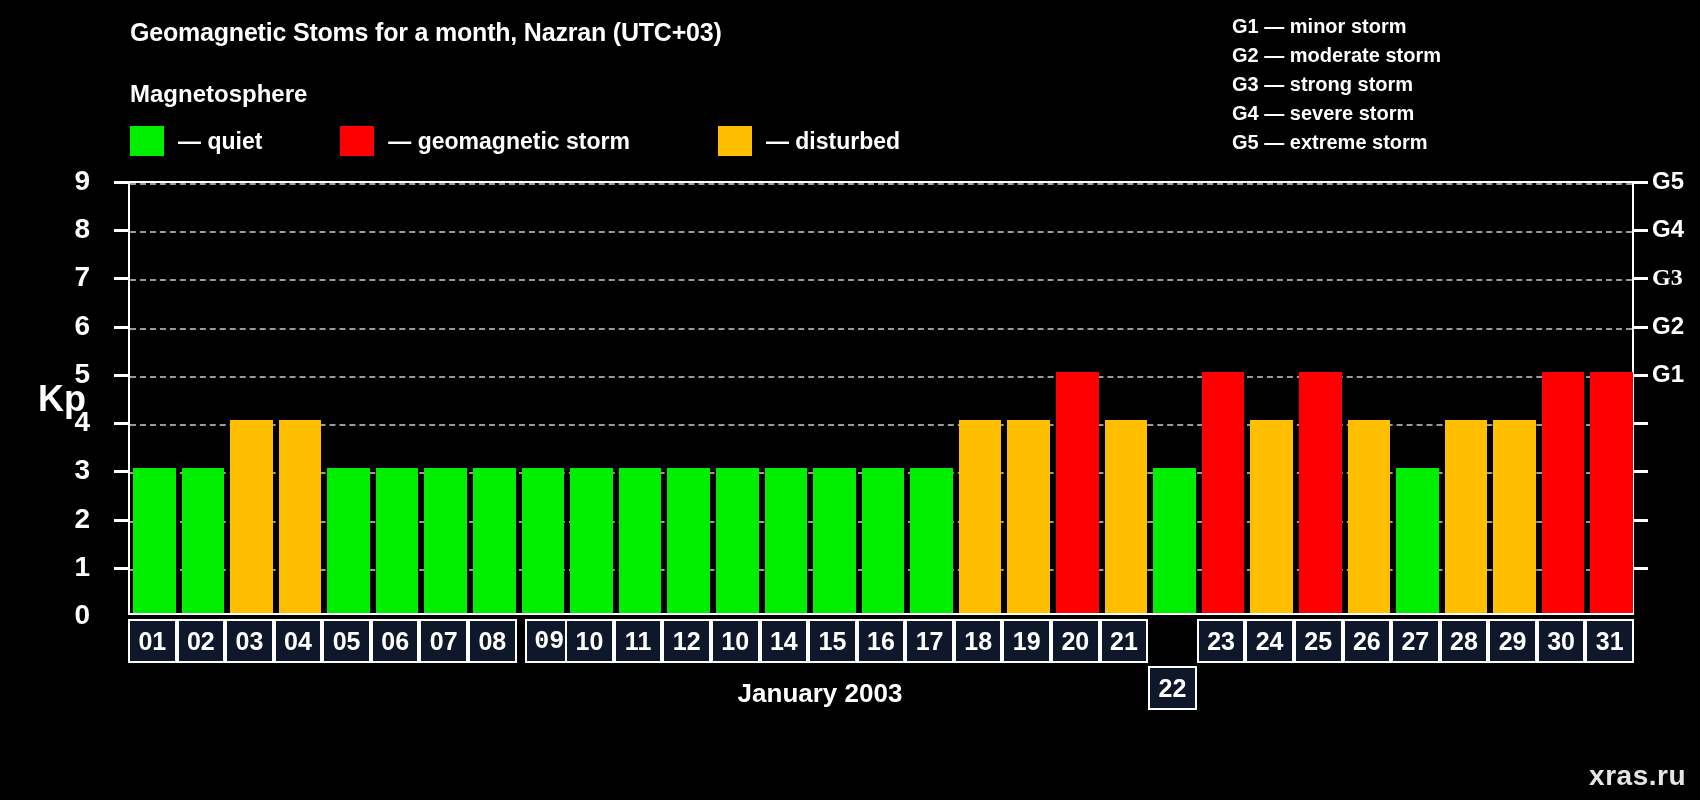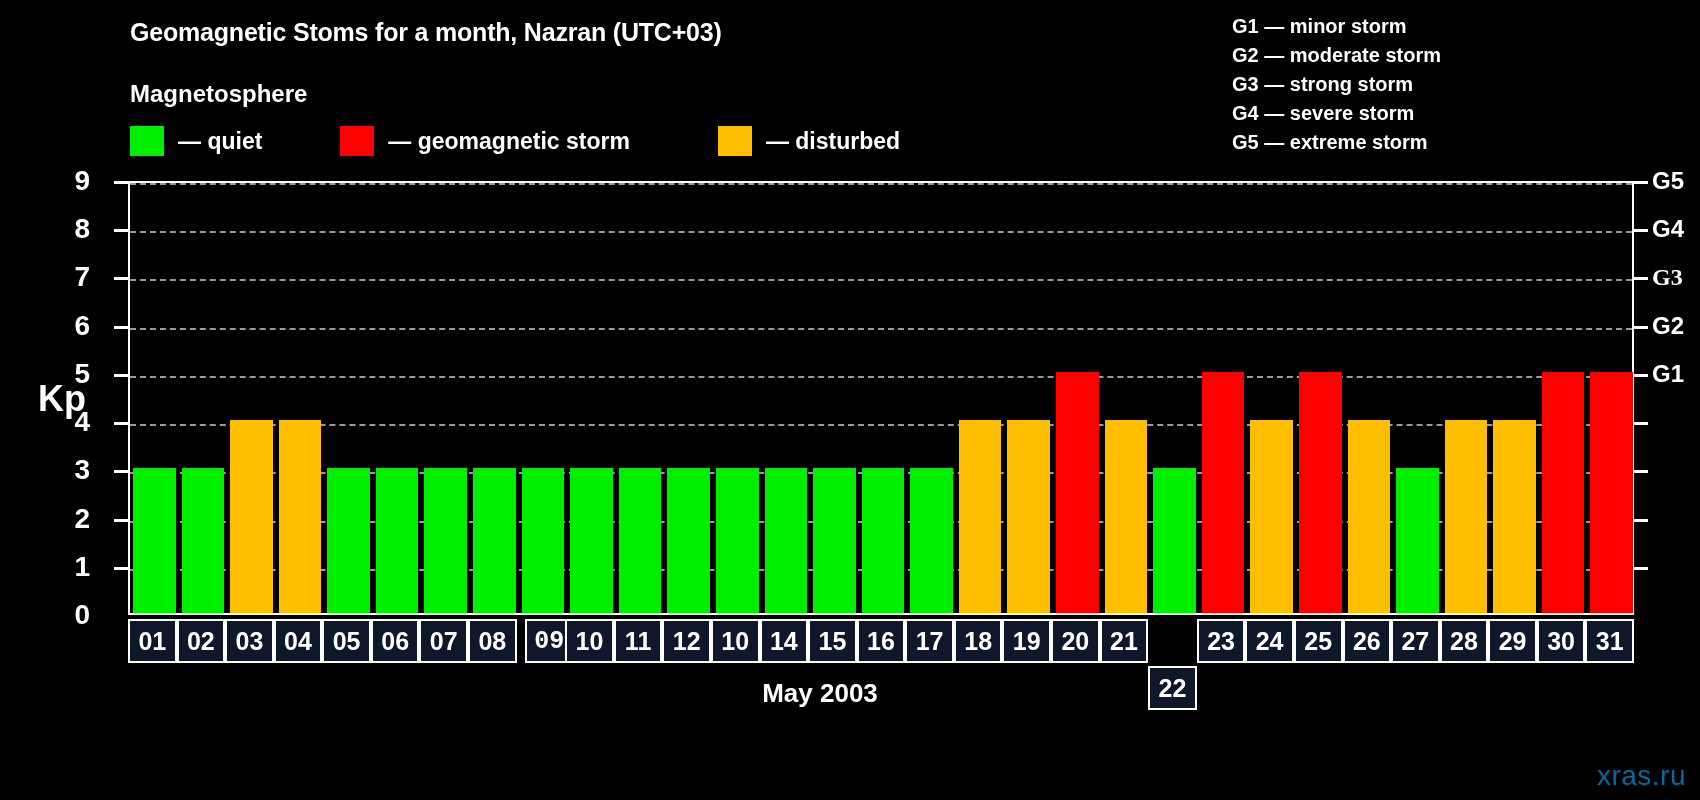--- a/index.html
+++ b/index.html
@@ -182,22 +182,22 @@
     font-weight: bold;
     color: #ffffff;
   }
   #x-axis-title-inner { display: inline-block; margin-left: -60px; }
 
   #watermark {
     position: absolute;
     right: 14px;
     bottom: 8px;
     font-size: 28px;
-    font-weight: normal;
-    color: #0369a1;
+    font-weight: bold;
+    color: #e5e5e5;
     letter-spacing: 0.5px;
   }
 </style>
 </head>
 <body>
 
 <div id="chart-title">Geomagnetic Stoms for a month, Nazran (UTC+03)</div>
 
 <div id="magnetosphere-heading">Magnetosphere</div>
 
@@ -334,15 +334,15 @@
     <div class="day-box" style="left: 1117.35px; width: 48.5806px;">24</div>
     <div class="day-box" style="left: 1165.94px; width: 48.5806px;">25</div>
     <div class="day-box" style="left: 1214.52px; width: 48.5806px;">26</div>
     <div class="day-box" style="left: 1263.1px; width: 48.5806px;">27</div>
     <div class="day-box" style="left: 1311.68px; width: 48.5806px;">28</div>
     <div class="day-box" style="left: 1360.26px; width: 48.5806px;">29</div>
     <div class="day-box" style="left: 1408.84px; width: 48.5806px;">30</div>
     <div class="day-box" style="left: 1457.42px; width: 48.5806px;">31</div>
   </div>
 
-<div id="x-axis-title"><span id="x-axis-title-inner">May 2003</span></div>
+<div id="x-axis-title"><span id="x-axis-title-inner">January 2003</span></div>
 
 <div id="watermark">xras.ru</div>
 
 </body></html>

